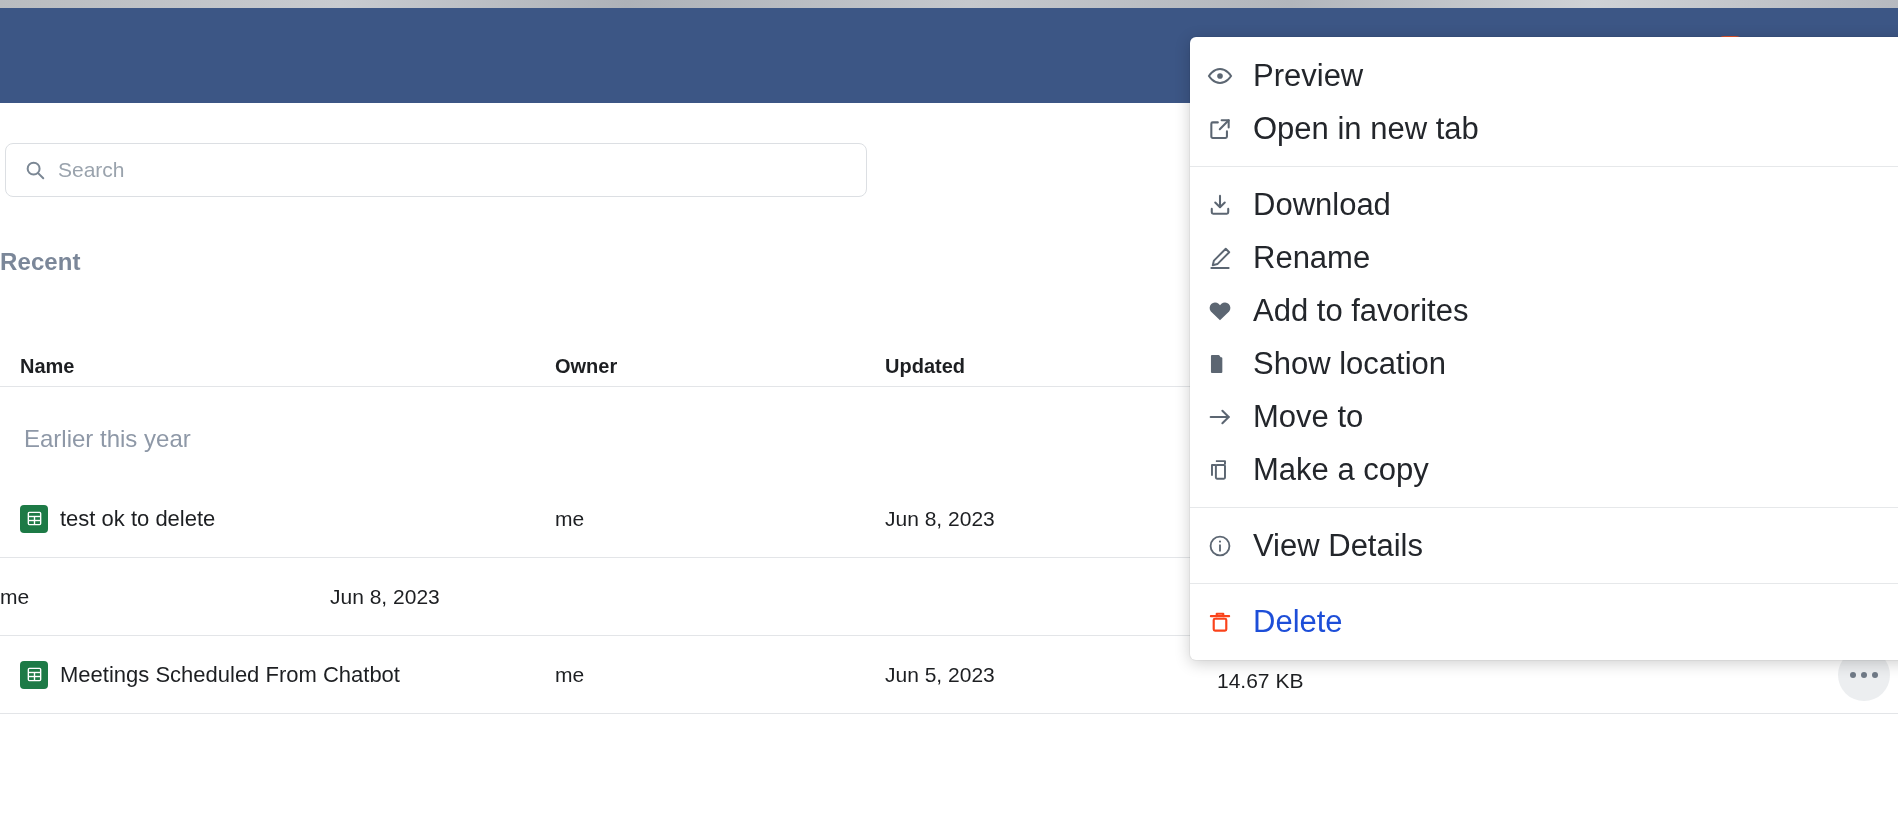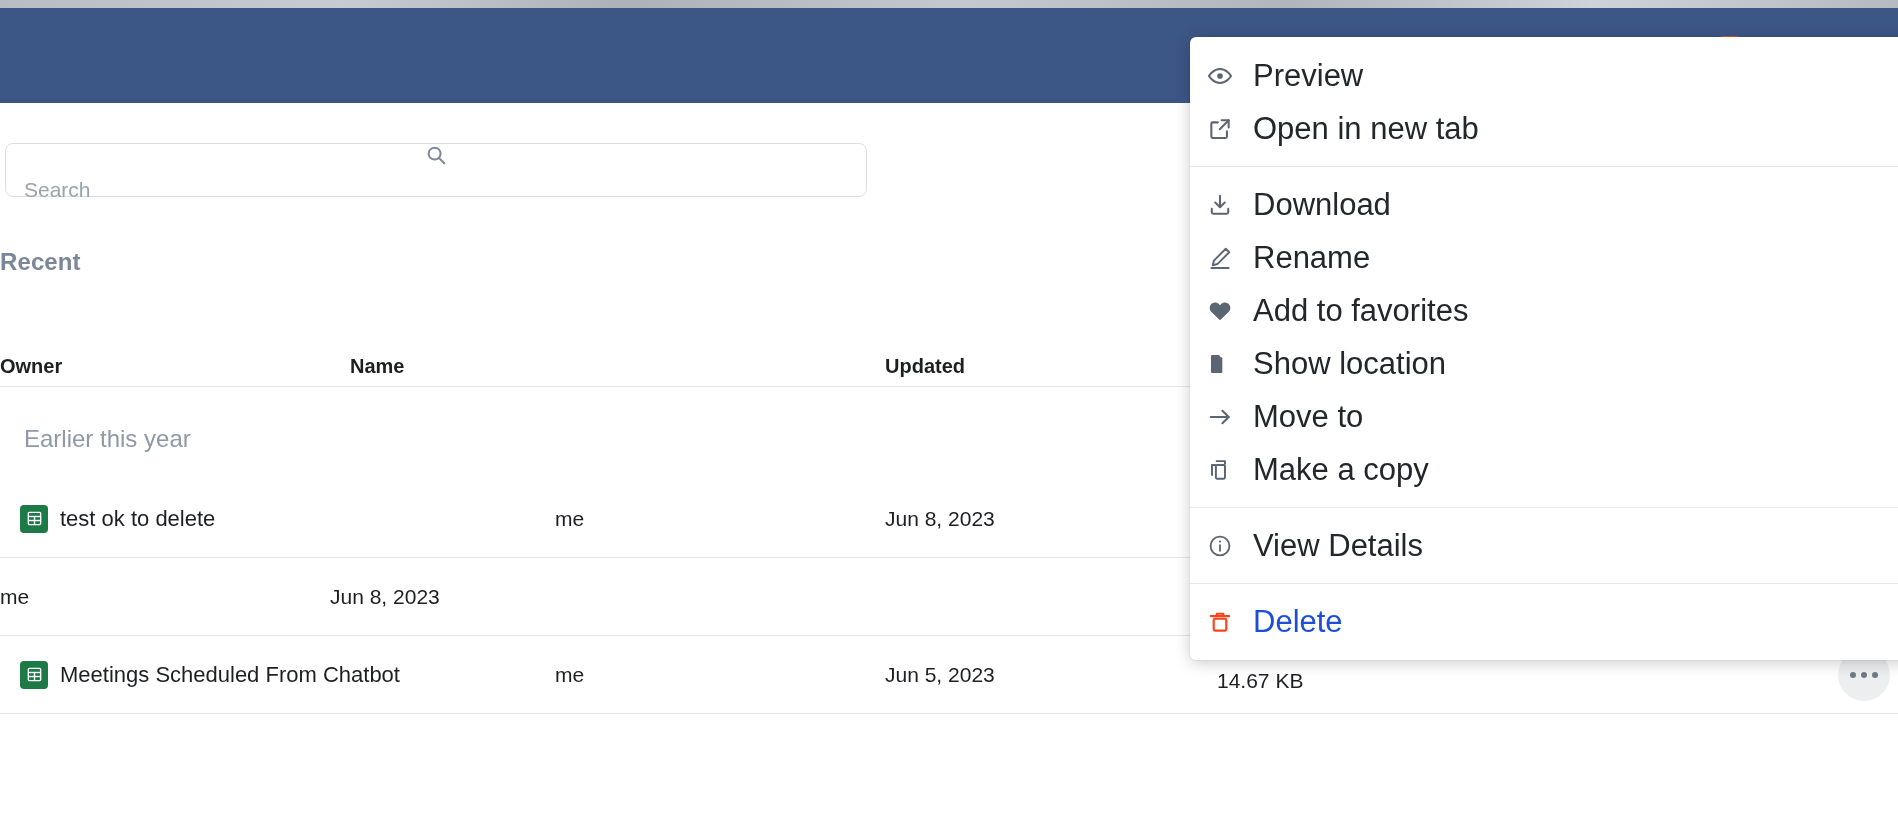--- a/index.html
+++ b/index.html
@@ -32,21 +32,21 @@
   }
   .header-avatar{
     position:absolute; left:1845px; top:30px; width:34px; height:34px;
     border-radius:50%; background:#5f7099;
   }
 
   
   .search-wrap{
     position:absolute; left:5px; top:143px; width:862px; height:54px;
     border:1px solid #dcdfe3; border-radius:8px; background:#fff;
-    display:flex; align-items:center; padding:0 18px; gap:12px;flex-direction:column;
+    display:flex; align-items:center; padding:0 18px; gap:12px;
   }
   .search-icon{ width:22px;height:22px; flex:0 0 auto; color:#7b8794; display:block;}
   .search-input{
     border:none; outline:none; background:transparent;
     font-family:"Liberation Sans", sans-serif; font-size:21px; color:#2c2f33;
     width:100%;
   }
   .search-input::placeholder{ color:#9aa3ad; }
 
   
@@ -130,22 +130,22 @@
       <circle cx="10.5" cy="10.5" r="6.5"></circle>
         <line x1="15.4" y1="15.4" x2="21" y2="21"></line>
     </svg>
     <input class="search-input" value="" placeholder="Search" style="">
   </div>
 
   <div class="section-title">Recent</div>
 
   <div class="table">
     <div class="thead">
+      <div class="th col-name">Name</div>
       <div class="th col-owner">Owner</div>
-      <div class="th col-name">Name</div>
       <div class="th col-updated">Updated</div>
       <div class="th col-size"></div>
       <div class="th col-actions"></div>
     </div>
 
     <div class="group-label">Earlier this year</div>
 
     <div class="row">
       <div class="cell col-name name-cell">
         <span class="sheet-icon">

